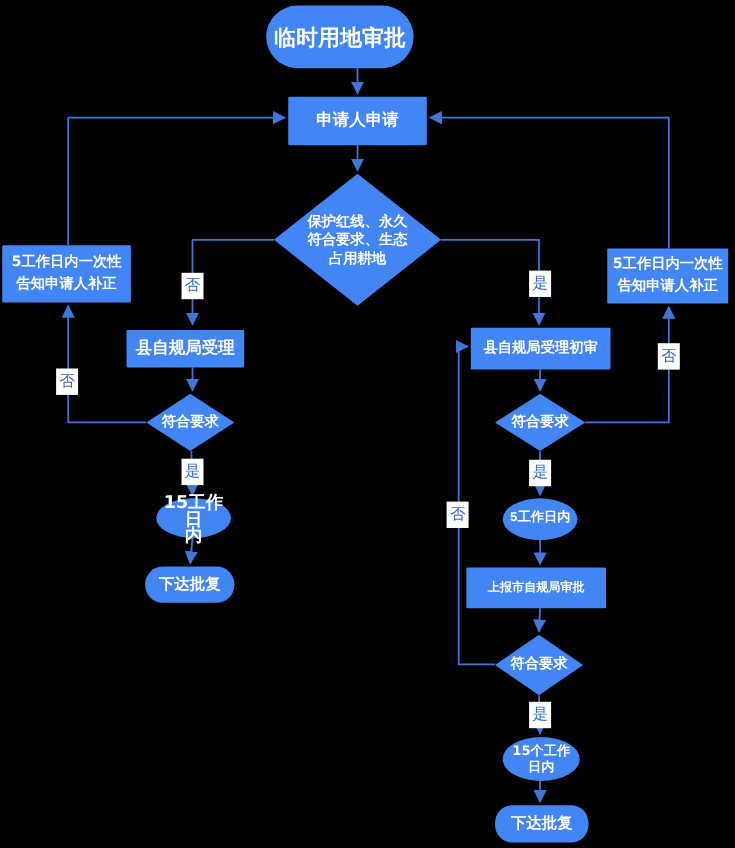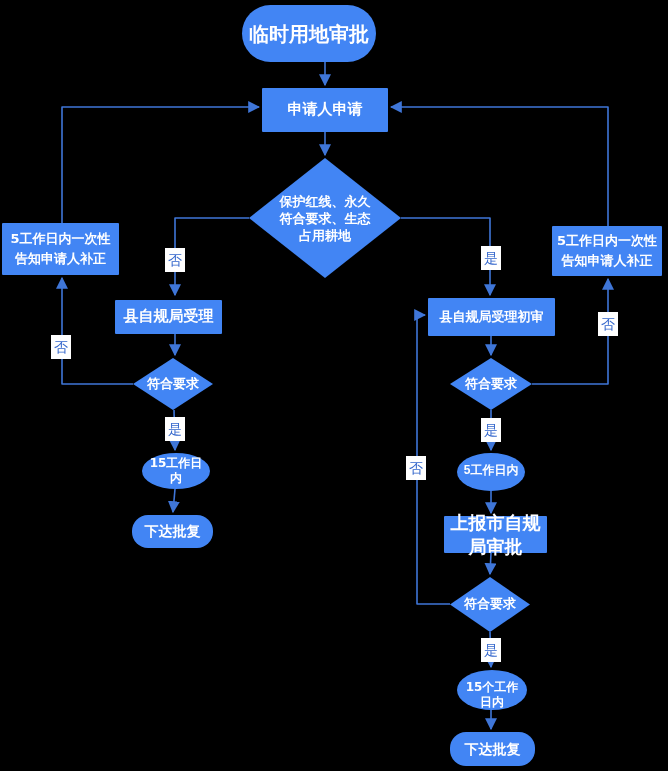--- a/index.html
+++ b/index.html
@@ -78,21 +78,21 @@
   </div>
 
   <div class="node rect" style="left:115px;top:300px;width:107px;height:34px;font-size:15px;">
     <span>县自规局受理</span>
   </div>
 
   <div class="node diamond" style="left:133px;top:358px;width:80px;height:52px;font-size:13px;">
     <span>符合要求</span>
   </div>
 
-  <div class="node ellipse" style="left:142px;top:453px;width:68px;height:36px;font-size:12px;line-height:15px;">
+  <div class="node ellipse" style="left:142px;top:453px;width:68px;height:36px;font-size:16px;line-height:15px;">
     <span>15工作日</span>
     <span>内</span>
   </div>
 
   <div class="node round" style="left:132px;top:515px;width:81px;height:33px;font-size:14px;">
     <span>下达批复</span>
   </div>
 
   <div class="node rect" style="left:552px;top:226px;width:110px;height:50px;font-size:13px;line-height:20px;">
     <span>5工作日内一次性</span>
@@ -104,29 +104,29 @@
   </div>
 
   <div class="node diamond" style="left:450px;top:358px;width:82px;height:52px;font-size:13px;">
     <span>符合要求</span>
   </div>
 
   <div class="node ellipse" style="left:457px;top:453px;width:68px;height:38px;font-size:12px;font-family:Liberation Mono, monospace;">
     <span>5工作日内</span>
   </div>
 
-  <div class="node rect" style="left:444px;top:516px;width:103px;height:37px;font-size:18px;">
+  <div class="node rect" style="left:424px;top:516px;width:127px;height:37px;font-size:11px;">
     <span>上报市自规局审批</span>
   </div>
 
   <div class="node diamond" style="left:450px;top:577px;width:80px;height:55px;font-size:13px;">
     <span>符合要求</span>
   </div>
 
-  <div class="node ellipse" style="left:457px;top:670px;width:70px;height:40px;font-size:12px;line-height:15px;justify-content:flex-end;">
+  <div class="node ellipse" style="left:457px;top:670px;width:70px;height:40px;font-size:12px;line-height:15px;">
     <span>15个工作</span>
     <span>日内</span>
   </div>
 
   <div class="node round" style="left:450px;top:732px;width:85px;height:34px;font-size:14px;">
     <span>下达批复</span>
   </div>
 
   <div class="chip" style="left:175px;top:260px;">否</div>
   <div class="chip" style="left:491px;top:258px;">是</div>

